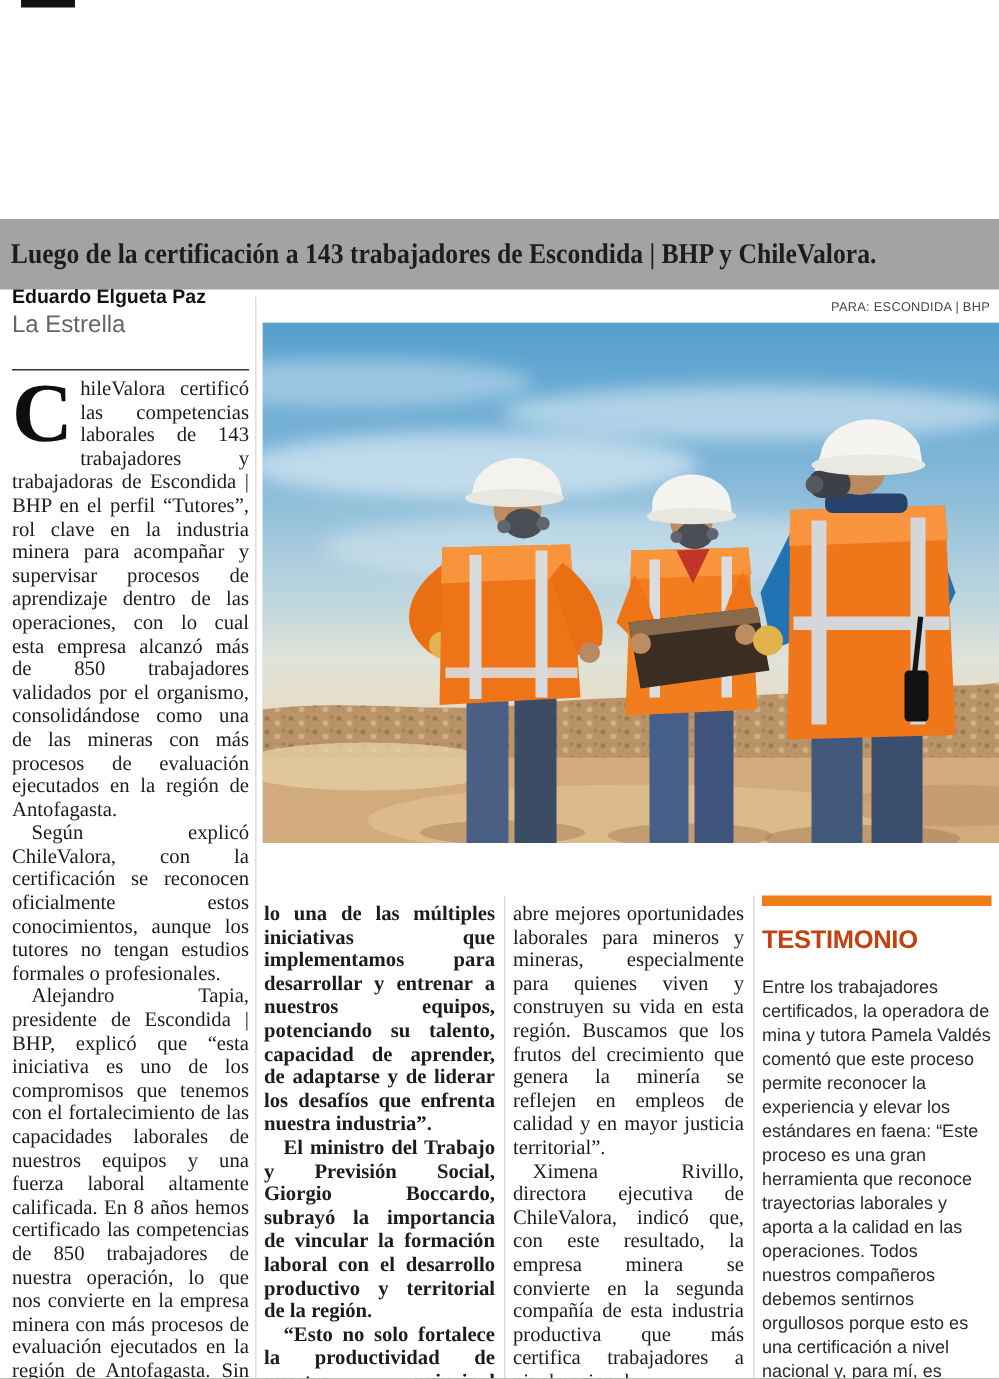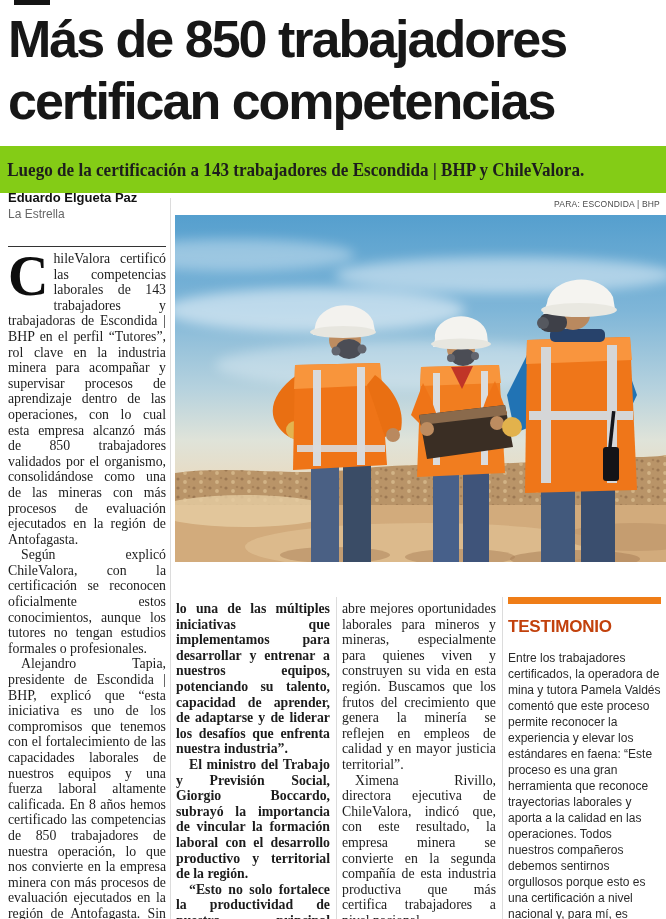--- a/index.html
+++ b/index.html
@@ -16,21 +16,21 @@
            display:flex;align-items:center;}
   .subhead-text{padding-left:8px;font-family:"Liberation Serif",serif;font-weight:600;
                 font-size:19px;color:#1d1d1d;white-space:nowrap;
                 transform:scaleX(0.9);transform-origin:0 50%;}
 
   .photo-credit{position:absolute;right:6px;top:199px;font-size:8.5px;color:#4a4a4a;
                 letter-spacing:0.2px;}
 
   .byline{position:absolute;left:8px;top:190px;line-height:1.2;}
   .byline .author{font-weight:700;font-size:13px;color:#111;}
-  .byline .pub{font-size:12px;color:#666;margin-top:1px;}
+  .byline .pub{font-size:16px;color:#666;margin-top:1px;}
 
   .photo{position:absolute;left:175px;top:215px;width:491px;height:347px;overflow:hidden;
          background:#bcd4e2;}
 
   .caption{position:absolute;left:176px;top:569px;width:488px;font-size:11px;
            color:#383838;letter-spacing:0.2px;}
 
   .hrule{position:absolute;height:1px;background:#333;}
   .vrule{position:absolute;width:1px;background:#dcdcdc;}
 
@@ -56,26 +56,22 @@
   .t-body{margin-top:13px;font-size:12px;line-height:16px;color:#2b2b2b;
           text-align:left;}
 </style>
 </head>
 <body>
 
 <div id="page">
 
   <div class="topmark"></div>
 
-  <h1 class="headline" style="margin:0;">
-    <div>Más de 850 trabajadores</div>
-    <div>certifican competencias</div>
-  </h1>
-
-  <div class="subhead" style="background:#84cc16;text-align:right;">
+
+  <div class="subhead" style="background:#a3a3a3;text-align:right;">
     <span class="subhead-text">Luego de la certificación a 143 trabajadores de Escondida | BHP y ChileValora.</span>
   </div>
 
   <div class="photo-credit">PARA: ESCONDIDA | BHP</div>
 
   <div class="byline">
     <div class="author">Eduardo Elgueta Paz</div>
     <div class="pub">La Estrella</div>
   </div>
 

